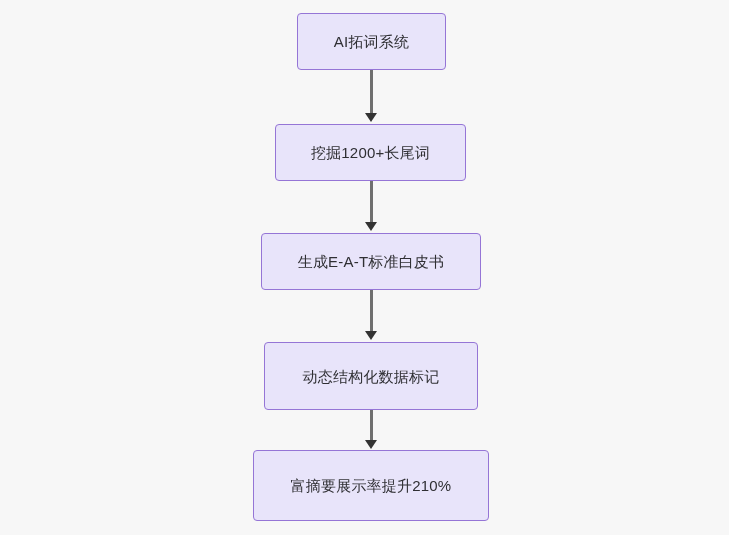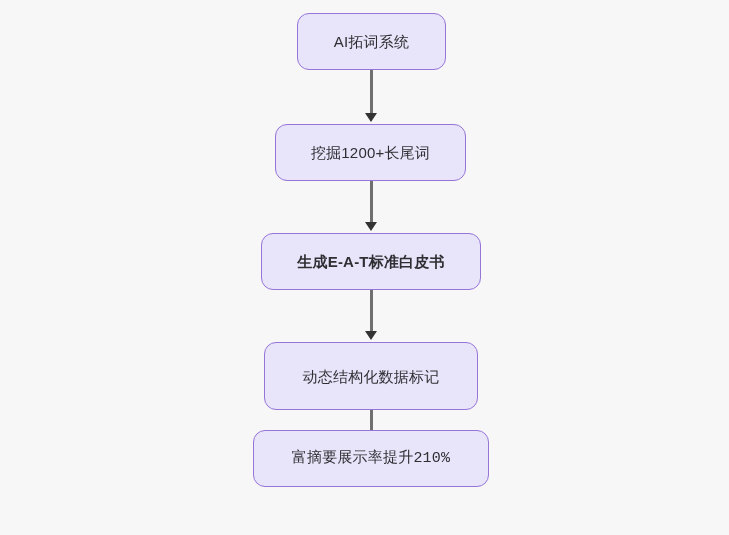--- a/index.html
+++ b/index.html
@@ -16,21 +16,21 @@
   #flow-canvas {
     position: relative;
     width: 729px;
     height: 535px;
   }
   .node {
     position: absolute;
     box-sizing: border-box;
     background: #e8e4fa;
     border: 1px solid #9575d6;
-    border-radius: 12px;
+    border-radius: 4px;
     display: flex;
     align-items: center;
     justify-content: center;
     color: #2f2f33;
     font-size: 15px;
     line-height: 1;
     letter-spacing: 0.2px;
     white-space: nowrap;
   }
   .edge {
@@ -65,25 +65,25 @@
   <div class="edge-head" style="left:365px; top:440px;"></div>
 
   <div class="node" style="left:297px; top:13px; width:149px; height:57px;">
     <span>AI拓词系统</span>
   </div>
 
   <div class="node" style="left:275px; top:124px; width:191px; height:57px;">
     <span>挖掘1200+长尾词</span>
   </div>
 
-  <div class="node" style="left:261px; top:233px; width:220px; height:57px;font-weight:bold;">
+  <div class="node" style="left:261px; top:233px; width:220px; height:57px;">
     <span>生成E-A-T标准白皮书</span>
   </div>
 
   <div class="node" style="left:264px; top:342px; width:214px; height:68px;">
     <span>动态结构化数据标记</span>
   </div>
 
-  <div class="node" style="left:253px; top:430px; width:236px; height:57px;font-family:Liberation Mono, monospace;">
+  <div class="node" style="left:253px; top:450px; width:236px; height:71px;">
     <span>富摘要展示率提升210%</span>
   </div>
 
 </div>
 
 </body></html>

